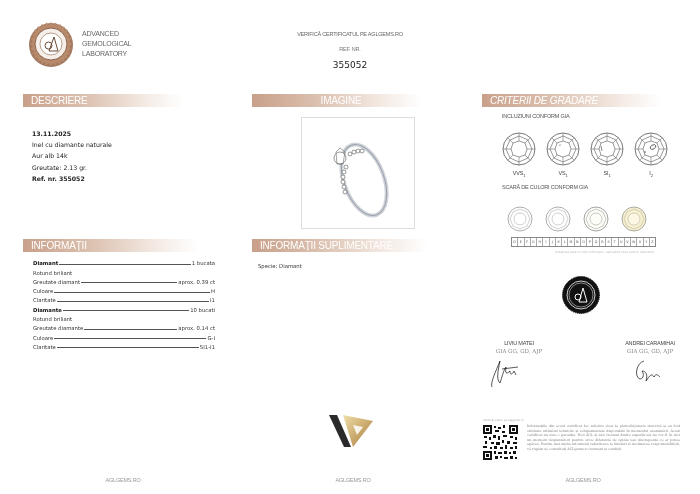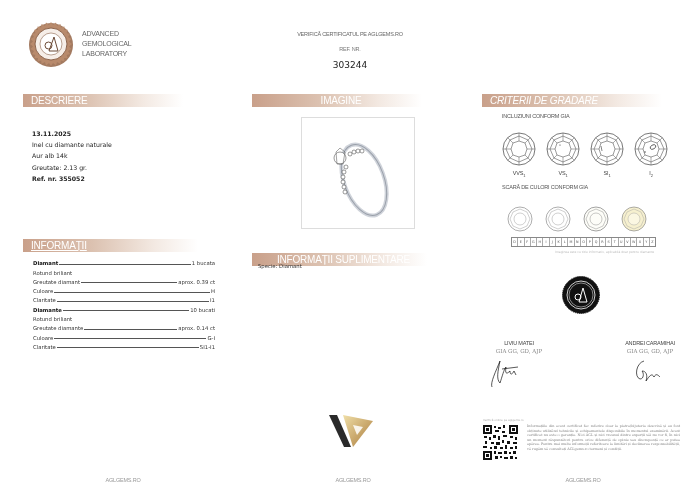--- a/index.html
+++ b/index.html
@@ -73,32 +73,32 @@
   </svg>
 </div>
 <div class="abs lab-name cond">
   <div>ADVANCED</div>
   <div>GEMOLOGICAL</div>
   <div>LABORATORY</div>
 </div>
 
 <div class="abs verify cond">VERIFICĂ CERTIFICATUL PE AGLGEMS.RO</div>
 <div class="abs refnr-label cond">REF. NR.</div>
-<div class="abs refnr-value">303244</div>
+<div class="abs refnr-value">355052</div>
 
 <div class="abs sec-hdr cond" style="left:23px; top:94px; width:160px;">DESCRIERE</div>
 <div class="abs desc">
   <div class="b">13.11.2025</div>
   <div>Inel cu diamante naturale</div>
   <div>Aur alb 14k</div>
   <div>Greutate: 2.13 gr.</div>
   <div class="b">Ref. nr. 355052</div>
 </div>
 
-<div class="abs sec-hdr cond" style="left:23px; top:239px; width:175px;text-decoration:underline;">INFORMAȚII</div>
+<div class="abs sec-hdr cond" style="left:23px; top:239px; width:175px;">INFORMAȚII</div>
 <div class="abs info" id="info-rows">
   <div class="info-row">
       <span class="k b">Diamant</span>
       <span class="line"></span>
       <span class="v">1 bucata</span>
     </div>
   <div class="info-row">
       <span class="k">Rotund briliant</span>
     </div>
   <div class="info-row">
@@ -156,21 +156,21 @@
         <circle cx="43" cy="74" r="2"></circle>
       <circle cx="48" cy="36" r="2"></circle>
         <circle cx="52" cy="34" r="2"></circle>
         <circle cx="56" cy="33" r="2"></circle>
         <circle cx="60" cy="33" r="2"></circle>
     </g>
     <path d="M34 34 L38 30 L43 34 L41 46 L35 46 Z" fill="none" stroke="#666" stroke-width="0.6"></path>
   </svg>
 </div>
 
-<div class="abs sec-hdr cond" style="left:252px; top:253px; width:175px;text-align:center;">INFORMAȚII SUPLIMENTARE</div>
+<div class="abs sec-hdr cond" style="left:252px; top:239px; width:175px;">INFORMAȚII SUPLIMENTARE</div>
 <div class="abs supl">Specie: Diamant</div>
 
 <div class="abs sec-hdr cond" style="left:482px; top:94px; width:180px;font-style:italic;">CRITERII DE GRADARE</div>
 <div class="abs crit-sub cond" style="left:502px; top:113px;">INCLUZIUNI CONFORM GIA</div>
 
 <div class="abs" style="left:502px; top:132px; display:flex; gap:10px;">
   <div>
     <svg class="diamond" viewBox="0 0 34 34">
       <circle cx="17" cy="17" r="16" fill="none" stroke="#555" stroke-width="0.8"></circle>
       <polygon points="17,4 26,8 30,17 26,26 17,30 8,26 4,17 8,8" fill="none" stroke="#555" stroke-width="0.6"></polygon>

